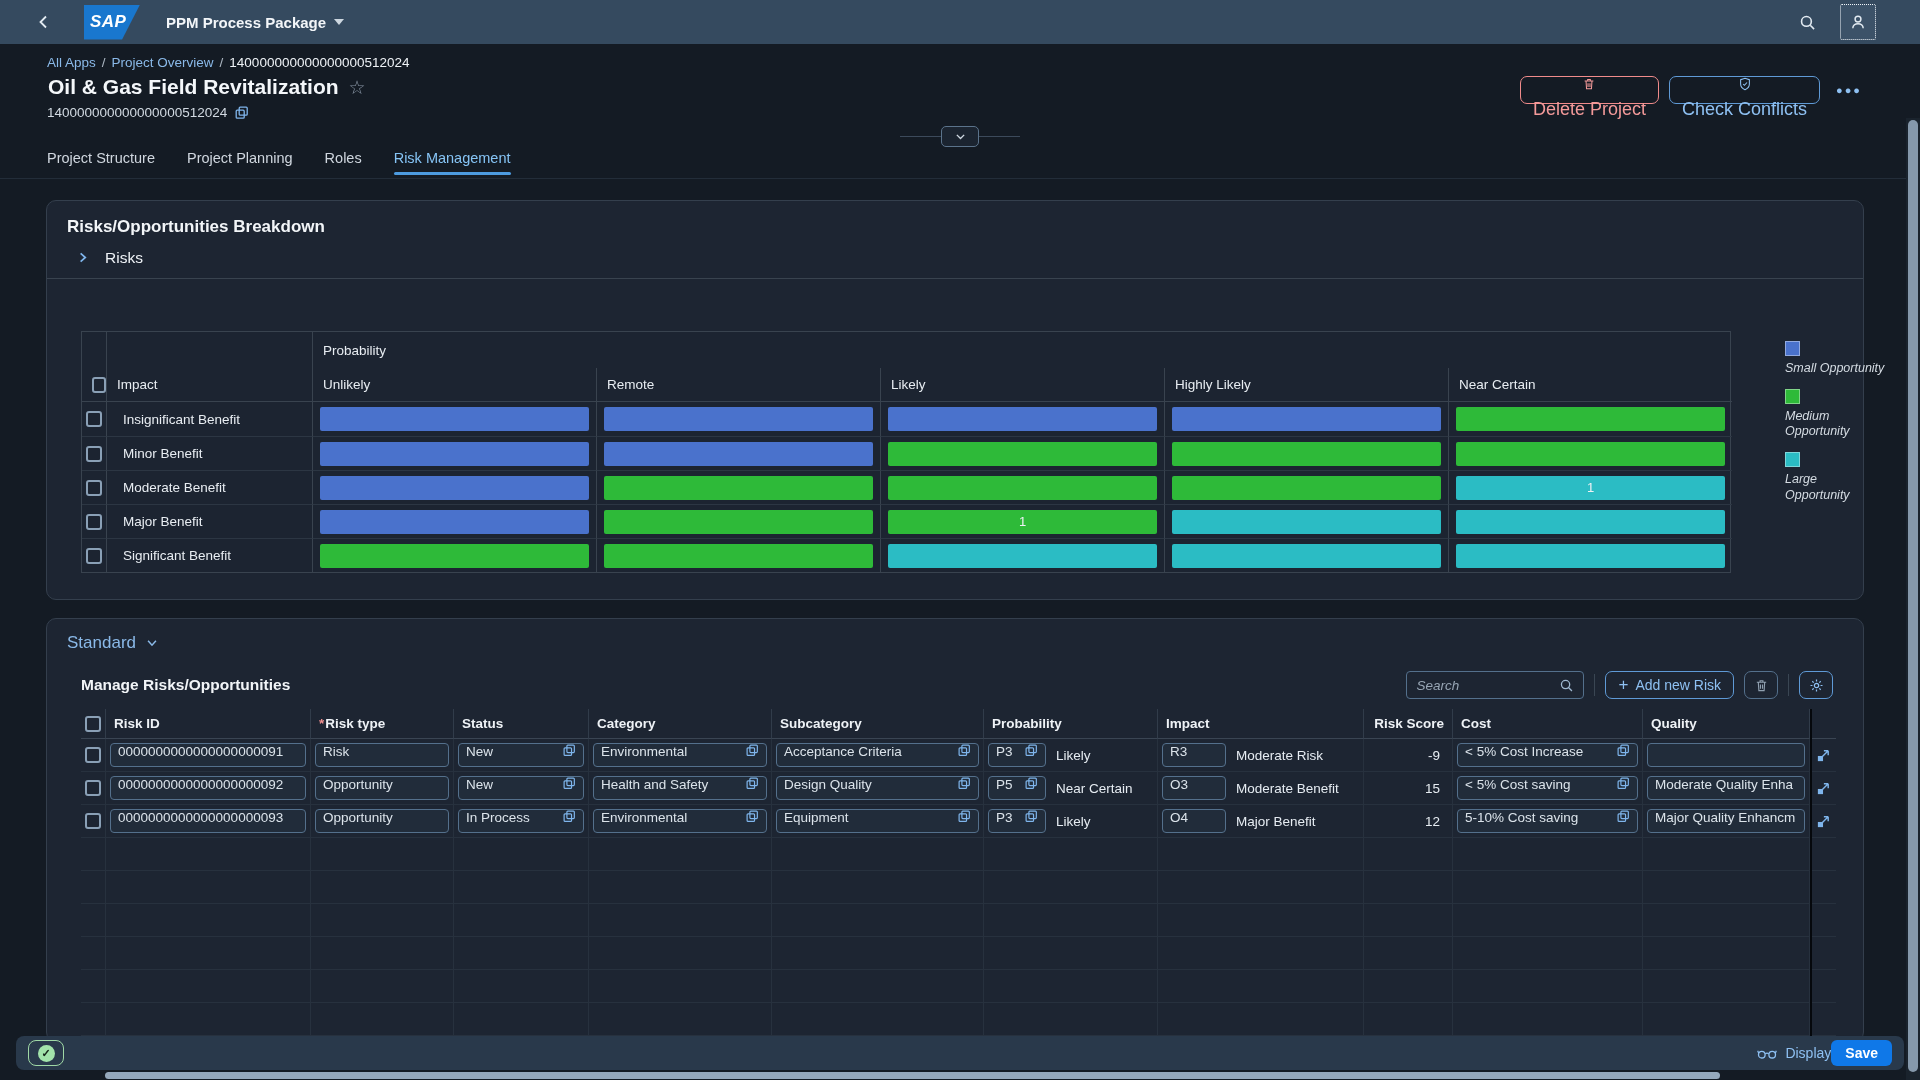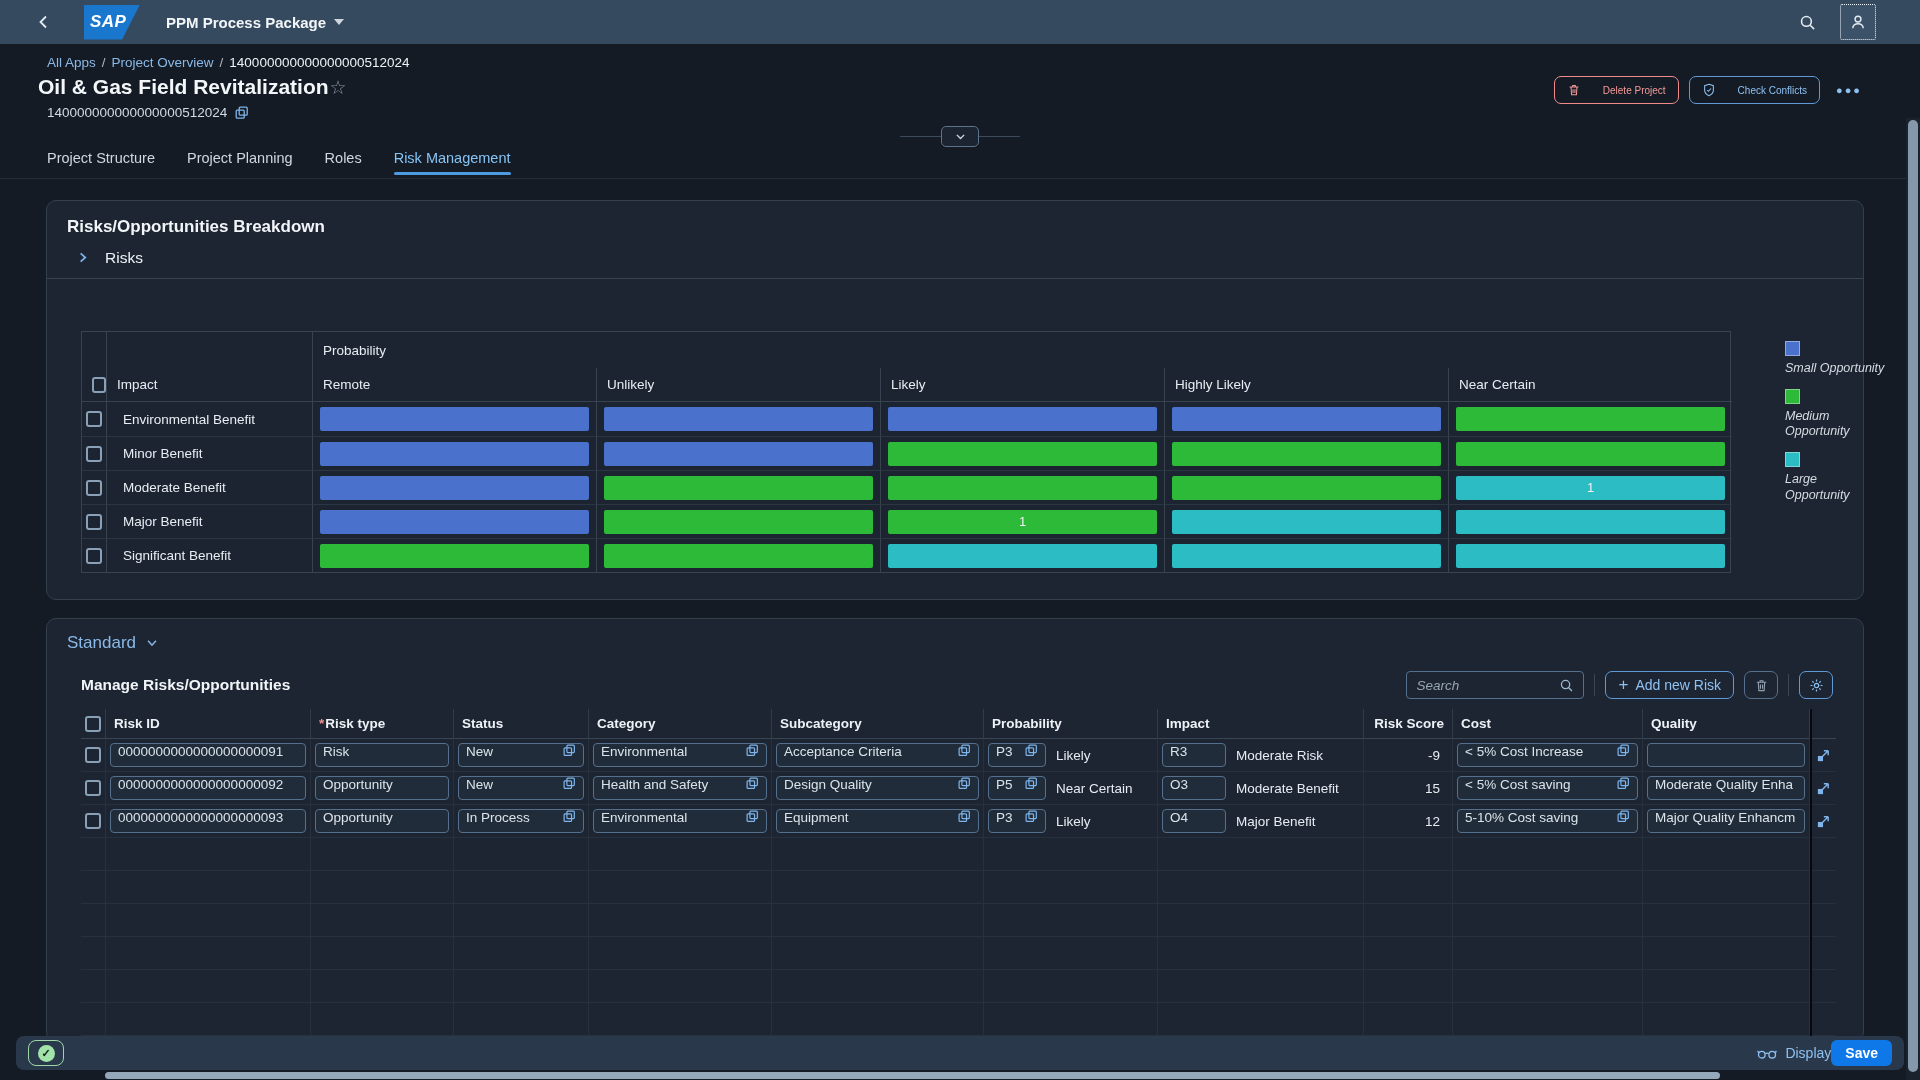--- a/index.html
+++ b/index.html
@@ -15,27 +15,27 @@
   .caret-down { width:0; height:0; border-left:5px solid transparent; border-right:5px solid transparent; border-top:6px solid #cdd7e0; }
   .shell-right { margin-left:auto; display:flex; align-items:center; gap:24px; padding-right:44px; }
   .shell-icon { color:#e3ebf2; }
   .avatar-btn { width:36px; height:36px; border:1px dotted #f0f4f8; border-radius:2px; display:flex; align-items:center; justify-content:center; color:#e3ebf2; background:#3c5268; }
 
   
   .breadcrumb { position:absolute; top:55px; left:47px; font-size:13.5px; display:flex; gap:6px; }
   .breadcrumb a { color:#8ab9e8; text-decoration:none; cursor:pointer; }
   .crumb-sep { color:#aeb9c4; }
   .crumb-cur { color:#eef2f6; }
-  .title-row { position:absolute; top:74px; left:38px; display:flex; align-items:center; gap:1px;text-align:center; }
+  .title-row { position:absolute; top:74px; left:48px; display:flex; align-items:center; gap:10px;text-align:center; }
   .page-title { font-size:21px; font-weight:700; color:#f4f7fa; }
   .star { color:#8a97a6; font-size:19px; margin-top:2px; }
   .subtitle { position:absolute; top:105px; left:47px; font-size:13.5px; color:#d2dae2; display:flex; align-items:center; gap:8px; }
   .copy-ic { color:#7fb5ec; }
   .head-actions { position:absolute; top:76px; right:52px; display:flex; align-items:center; gap:10px; }
-  .btn { height:28px; border-radius:7px; display:flex; align-items:center; gap:22px; padding:0 12px; font-size:10px; background:transparent; cursor:pointer; }
+  .btn { height:28px; border-radius:7px; display:flex; align-items:center; gap:8px; padding:0 12px; font-size:18px; background:transparent; cursor:pointer;flex-direction:column; }
   .btn-delete { border:1px solid #f08b8b; color:#f49a9a; }
   .btn-check { border:1px solid #5f9ad6; color:#8ec0f2; }
   .overflow-btn { color:#8ec0f2; font-size:11px; letter-spacing:2px; padding:0 6px; cursor:pointer; }
 
   .collapse-handle { position:absolute; top:126px; left:900px; width:120px; z-index:5; }
   .handle-line { position:absolute; top:10px; left:0; right:0; height:1px; background:#3c4a5b; }
   .handle-box { position:absolute; top:0; left:41px; width:38px; height:21px; border:1px solid #5b738b; border-radius:5px; background:#1b2430; display:flex; align-items:center; justify-content:center; color:#cfd8e2; cursor:pointer; }
 
   .tabs { position:absolute; top:150px; left:47px; display:flex; gap:32px; font-size:14.5px; }
   .tab { color:#d0d7df; padding-bottom:9px; position:relative; cursor:pointer; }
@@ -219,29 +219,29 @@
       </div>
     </div>
   <div class="matrix" id="matrix">
       <div class="m-cell m-h1"></div>
       <div class="m-cell m-h1 bl"></div>
       <div class="m-cell m-h1 bl" style="grid-column: span 5;">Probability</div>
       <div class="m-cell m-h2 cb-cell">
         <div class="cb"></div>
       </div>
       <div class="m-cell m-h2 bl">Impact</div>
+      <div class="m-cell m-h2 bl">Unlikely</div>
       <div class="m-cell m-h2 bl">Remote</div>
-      <div class="m-cell m-h2 bl">Unlikely</div>
       <div class="m-cell m-h2 bl">Likely</div>
       <div class="m-cell m-h2 bl">Highly Likely</div>
       <div class="m-cell m-h2 bl">Near Certain</div>
       <div class="m-cell m-data cb-cell">
         <div class="cb"></div>
       </div>
-      <div class="m-cell m-data m-row-label bl">Environmental Benefit</div>
+      <div class="m-cell m-data m-row-label bl">Insignificant Benefit</div>
       <div class="m-cell m-data bl">
         <div class="bar" style="background: rgb(74, 114, 204);"></div>
       </div>
       <div class="m-cell m-data bl">
         <div class="bar" style="background: rgb(74, 114, 204);"></div>
       </div>
       <div class="m-cell m-data bl">
         <div class="bar" style="background: rgb(74, 114, 204);"></div>
       </div>
       <div class="m-cell m-data bl">

